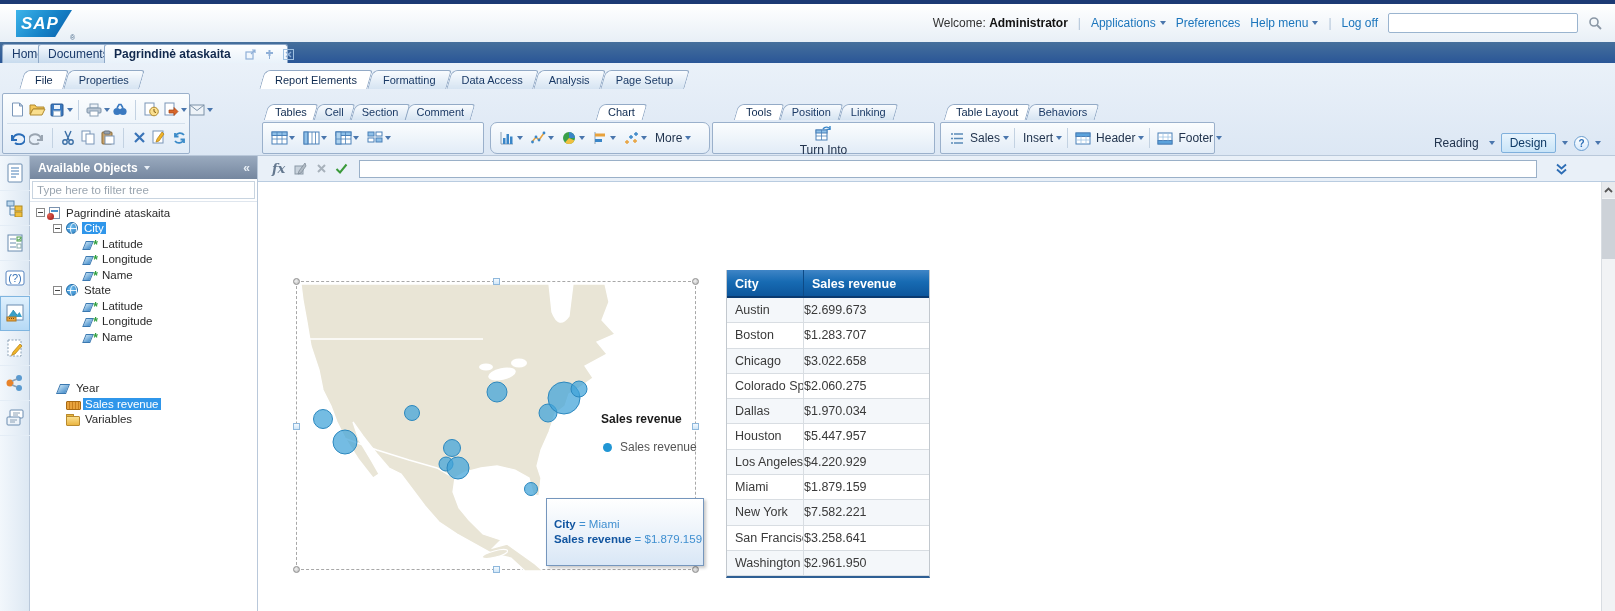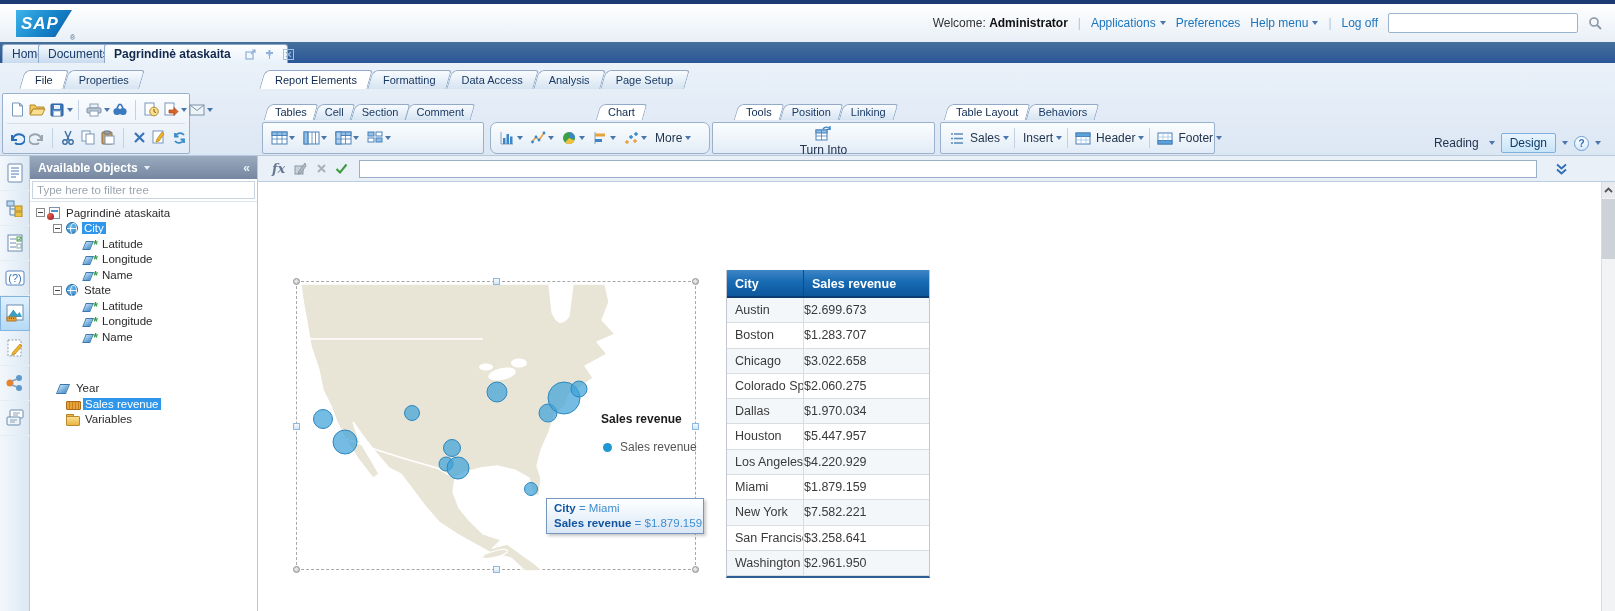--- a/index.html
+++ b/index.html
@@ -91,21 +91,21 @@
   
   .frame { position:absolute; left:38px; top:99px; width:400px; height:289px; border:1px dashed #a8a8a8; }
   .hdl { position:absolute; width:7px; height:7px; z-index:5; }
   .hdl.c { border-radius:50%; background:radial-gradient(circle at 2px 2px,#f2f2f2,#b5b5b5); border:1px solid #909090; }
   .hdl.m { background:linear-gradient(#f4faff,#cfe6f8); border:1px solid #8fb8dc; }
   .legend-title { position:absolute; left:304px; top:130px; font-size:12px; font-weight:bold; color:#1a1a1a; white-space:nowrap; }
   .legend-item { position:absolute; left:306px; top:158px; display:flex; align-items:center; gap:8px; font-size:12px; color:#555; white-space:nowrap; }
   .ldot { width:9px; height:9px; border-radius:50%; background:#2196d4; }
 
   
-  .wtooltip { position:absolute; left:288px; top:316px; width:158px; border:1px solid #7596bd; background:linear-gradient(#ffffff,#d9e7f6); box-shadow:2px 2px 3px rgba(0,0,0,.22); padding:2px 7px; font-size:11.5px; line-height:15px; z-index:6; white-space:nowrap; }
+  .wtooltip { position:absolute; left:288px; top:316px; width:158px; border:1px solid #7596bd; background:linear-gradient(#ffffff,#d9e7f6); box-shadow:2px 2px 3px rgba(0,0,0,.22); padding:18px 7px; font-size:11.5px; line-height:15px; z-index:6; white-space:nowrap; }
   .tt-label { color:#1155a0; font-weight:bold; }
   .tt-val { color:#3f8fd0; }
 
   
   .dtable { position:absolute; left:468px; top:88px; width:204px; border-left:1px solid #c2c8ce; border-right:1px solid #c2c8ce; border-bottom:2px solid #2e5f94; }
   .dthead { display:flex; height:28px; background:linear-gradient(#3f85c6 0%,#176bb3 45%,#0d569c 100%); border-bottom:2px solid #0a3a70; color:#fff; font-weight:bold; font-size:12.5px; }
   .dthead .c1 { width:77px; padding:7px 0 0 8px; border-right:1px solid #0d4a86; }
   .dthead .c2 { flex:1; padding:7px 0 0 8px; }
   .drow { display:flex; height:25.3px; border-bottom:1px solid #d8dde2; font-size:12.5px; color:#3a3a3a; background:#fff; }
   .drow:nth-child(odd) { background:#f4f7fa; }

